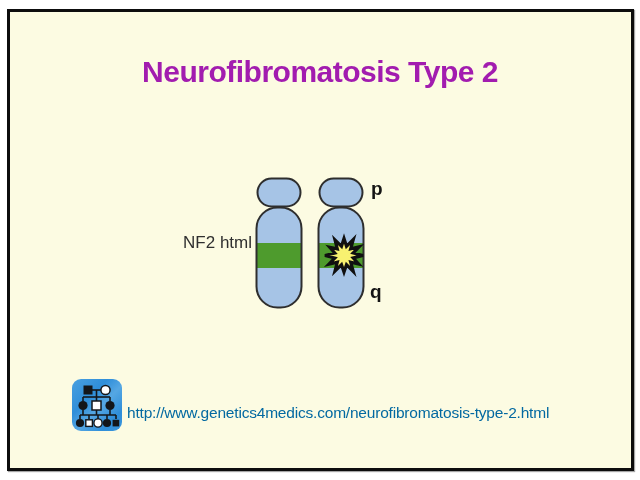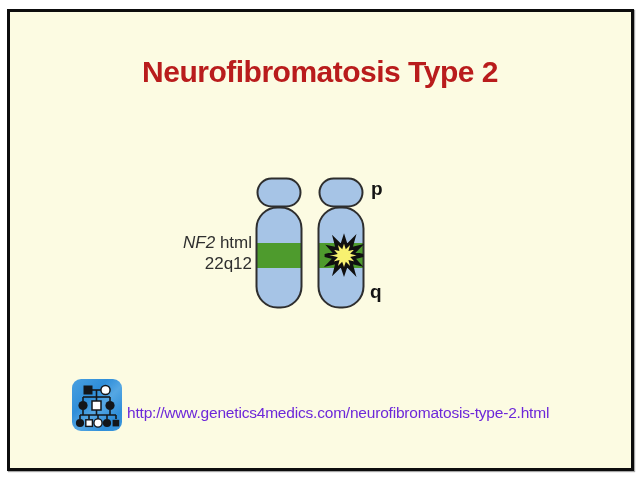--- a/index.html
+++ b/index.html
@@ -9,43 +9,43 @@
     position:relative;overflow:hidden;
   }
   .stage{position:absolute;left:0;top:0;width:640px;height:480px;background:#ffffff;}
   .frame{
     position:absolute;left:7px;top:9px;right:6px;bottom:9px;
     border:3px solid #0d0d0d;background:#fcfbe2;
     box-shadow:1px 1px 1px rgba(0,0,0,0.35);
   }
   .title{
     position:absolute;left:0;right:0;top:55px;
-    text-align:center;font-size:30px;font-weight:700;color:#b91c1c;
+    text-align:center;font-size:30px;font-weight:700;color:#a21caf;
     letter-spacing:-0.5px;
   }
   .diagram-svg{position:absolute;left:150px;top:160px;width:250px;height:170px;}
   .gene-label{
     position:absolute;left:146px;top:232px;width:106px;
     text-align:right;font-size:17px;line-height:21px;color:#2f2f2f;
   }
-  .gene-label .it{font-style:italic;}
+  .gene-label .it{}
   .arm-label{
     position:absolute;font-size:19px;font-weight:700;color:#141414;
   }
   .arm-p{left:371px;top:178px;}
   .arm-q{left:370px;top:281px;}
   .logo{
     position:absolute;left:72px;top:379px;width:50px;height:52px;
     border-radius:9px;
     background:linear-gradient(135deg,#4aa0e0 0%,#2f8ed9 35%,#55a7e3 55%,#2f8ed9 80%,#3b96dc 100%);
   }
   .logo svg{position:absolute;left:0;top:0;width:50px;height:52px;}
   .url{
     position:absolute;left:127px;top:404px;
-    font-size:15.5px;color:#6d28d9;letter-spacing:-0.2px;
+    font-size:15.5px;color:#0369a1;letter-spacing:-0.2px;
   }
 </style>
 </head>
 <body>
 
 <div class="stage">
   <div class="frame"></div>
 
   <div class="title">Neurofibromatosis Type 2</div>
 
@@ -62,21 +62,20 @@
       <rect x="318.5" y="207.5" width="45" height="100" rx="21" stroke="none" fill="#A6C4E6"></rect>
       <rect x="319" y="243" width="44" height="25" stroke="none" fill="#4E9B2D"></rect>
       <rect x="318.5" y="207.5" width="45" height="100" rx="21" fill="none" stroke="#2e2e2e" stroke-width="2"></rect>
       <rect x="319.5" y="178.5" width="43" height="28" rx="14" stroke="#2e2e2e" stroke-width="2" fill="#A6C4E6"></rect>
       <polygon points="363,255.5 353.2,258 358.7,264 350.7,262.2 353.3,271.5 346.5,264.7 344,272 341.5,264.7 335,271.1 337.3,262.2 328.8,264.25 334.8,258 325,255.5 334.8,253 329.7,247.25 337.3,248.8 335,239.9 341.5,246.3 344,238.5 346.5,246.3 353.3,239.5 350.7,248.8 359.2,246.75 353.2,253" stroke="#101010" stroke-width="3.2" stroke-linejoin="miter" fill="#F8F170"></polygon>
     </g>
   </svg>
 
   <div class="gene-label">
     <div><span class="it">NF2</span><span> html</span></div>
-    <div>22q12</div>
   </div>
 
   <div class="arm-label arm-p">p</div>
   <div class="arm-label arm-q">q</div>
 
   <div class="logo">
     <svg viewBox="0 0 50 52">
       <g stroke="#15181c" stroke-width="1.6" fill="none">
         <path d="M20 11 H29"></path>
         <path d="M24.5 11 V18"></path>

